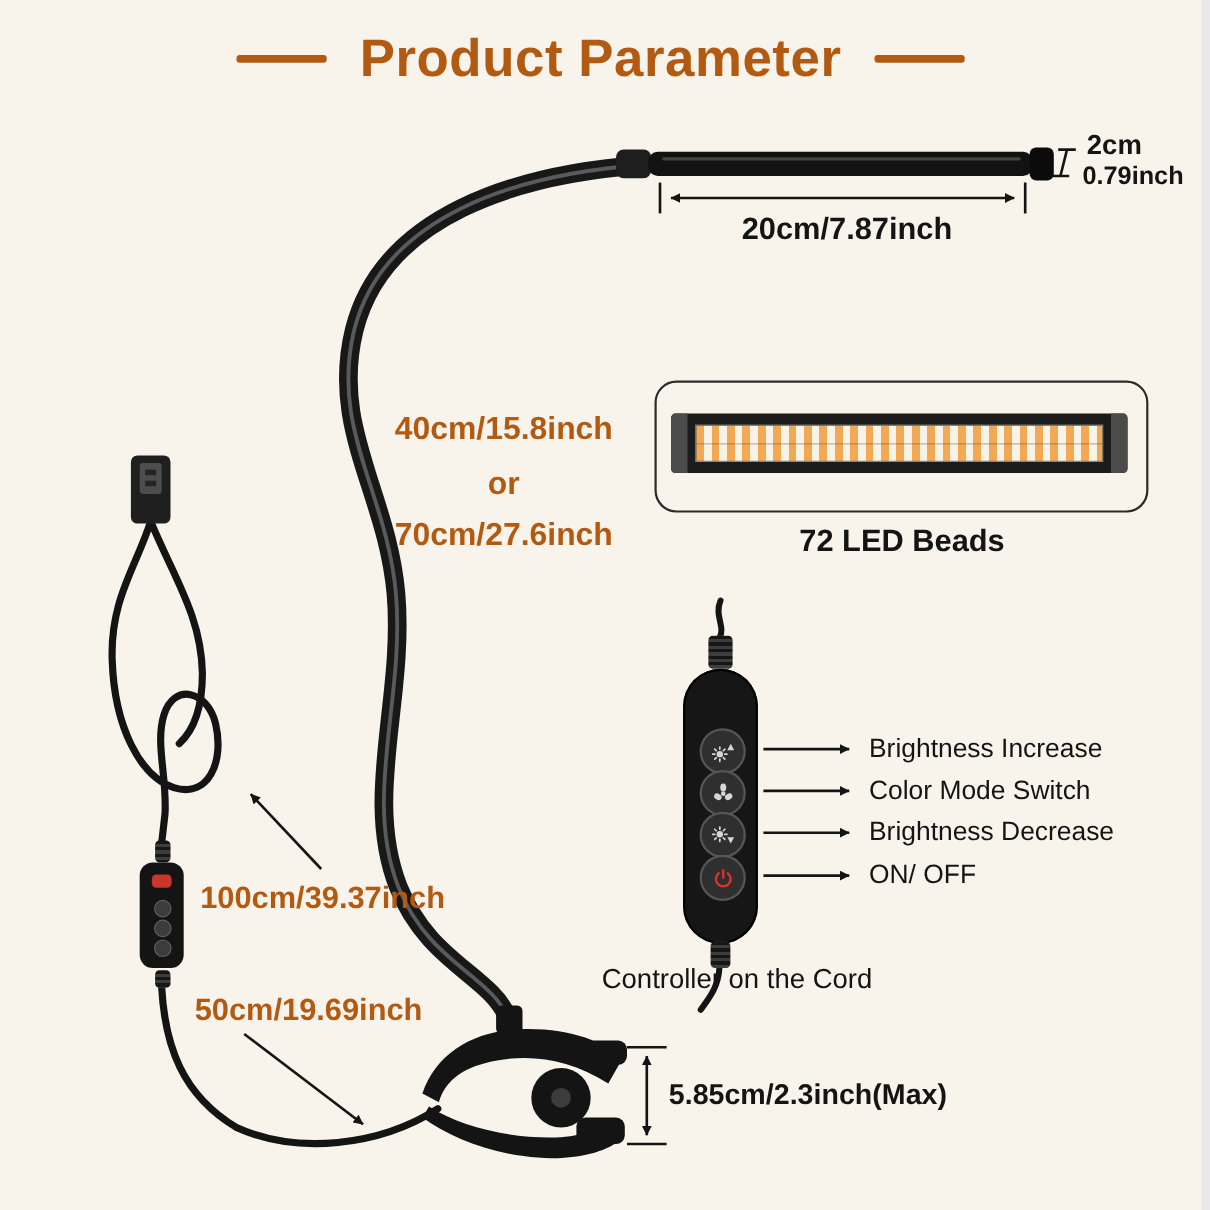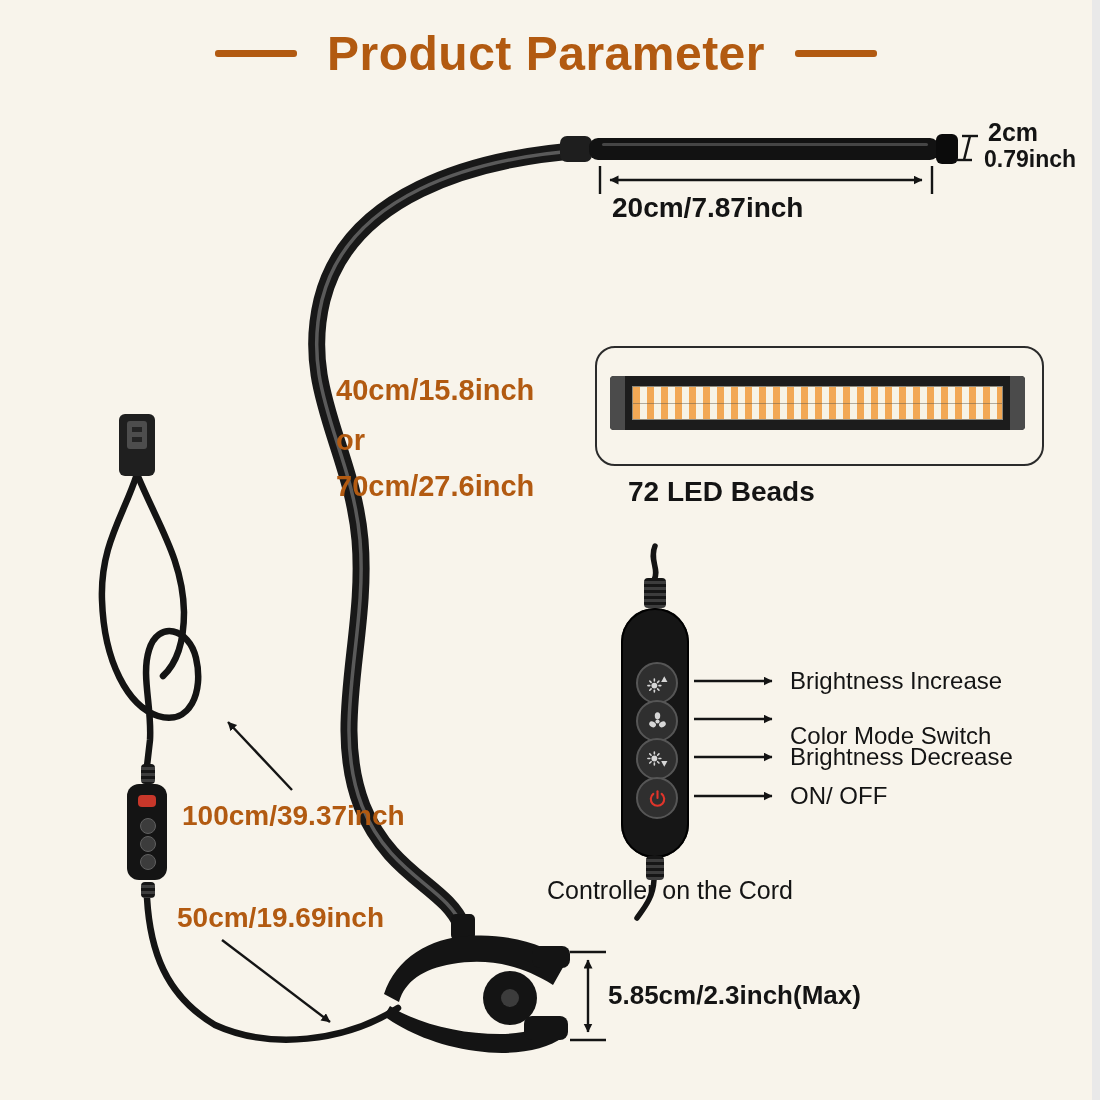--- a/index.html
+++ b/index.html
@@ -1,21 +1,21 @@
 <!DOCTYPE html>
 <html><head>
 <meta charset="utf-8">
 <style>
   html,body{margin:0;padding:0}
   body{background:#e9e9e9}
   #canvas{position:relative;width:1092px;height:1100px;background:#f8f4eb;font-family:"Liberation Sans",sans-serif;color:#141414;overflow:hidden}
   .t{position:absolute;white-space:nowrap}
   .bold{font-weight:bold}
   .orange{color:#b25a11;font-weight:bold}
-  .center{text-align:left}
+  .center{text-align:center}
 
   #title-row{position:absolute;top:26px;left:0;width:100%;display:flex;justify-content:center;align-items:center;gap:30px}
   .title-dash{width:82px;height:7px;background:#b25a11;border-radius:3px}
   #title{font-size:48px;font-weight:bold;color:#b25a11;letter-spacing:.5px}
 
   #art{position:absolute;left:0;top:0;width:1100px;height:1100px}
 
   
   #spec-2cm{left:988px;top:118px;font-size:25px}
   #spec-079inch{left:984px;top:146px;font-size:23px}
@@ -24,21 +24,21 @@
   #spec-40cm{left:336px;top:374px;width:244px;font-size:29px}
   #spec-or{left:336px;top:424px;width:244px;font-size:29px}
   #spec-70cm{left:336px;top:470px;width:244px;font-size:29px}
   #led-caption{left:628px;top:476px;width:384px;font-size:28px;font-weight:bold}
   #spec-100cm{left:182px;top:800px;font-size:28px}
   #spec-50cm{left:177px;top:902px;font-size:28px}
   #clip-spec{left:608px;top:980px;font-size:26px;font-weight:bold}
   #controller-caption{left:500px;top:876px;width:340px;font-size:25px;font-weight:normal;text-align:center}
   .ctrl-label{position:absolute;left:790px;font-size:24px;white-space:nowrap}
   #ctrl-label-0{top:667px}
-  #ctrl-label-1{top:722px}
+  #ctrl-label-1{top:705px}
   #ctrl-label-2{top:743px}
   #ctrl-label-3{top:782px}
 
   
   #led-box{position:absolute;left:595px;top:346px;width:445px;height:116px;border:2px solid #2b2b2b;border-radius:20px}
   #led-bar{position:absolute;left:610px;top:376px;width:415px;height:54px;background:#1c1c1c;border-radius:4px}
   .led-cap{position:absolute;top:0;width:15px;height:100%;background:#4b4b4b}
   #led-cap-l{left:0;border-radius:4px 0 0 4px}
   #led-cap-r{right:0;border-radius:0 4px 4px 0}
   #led-strip{position:absolute;left:22px;right:22px;top:10px;bottom:10px;background:repeating-linear-gradient(90deg,#f2a855 0 7px,#f7f3e6 7px 14px);border:1px solid #8e897c}

